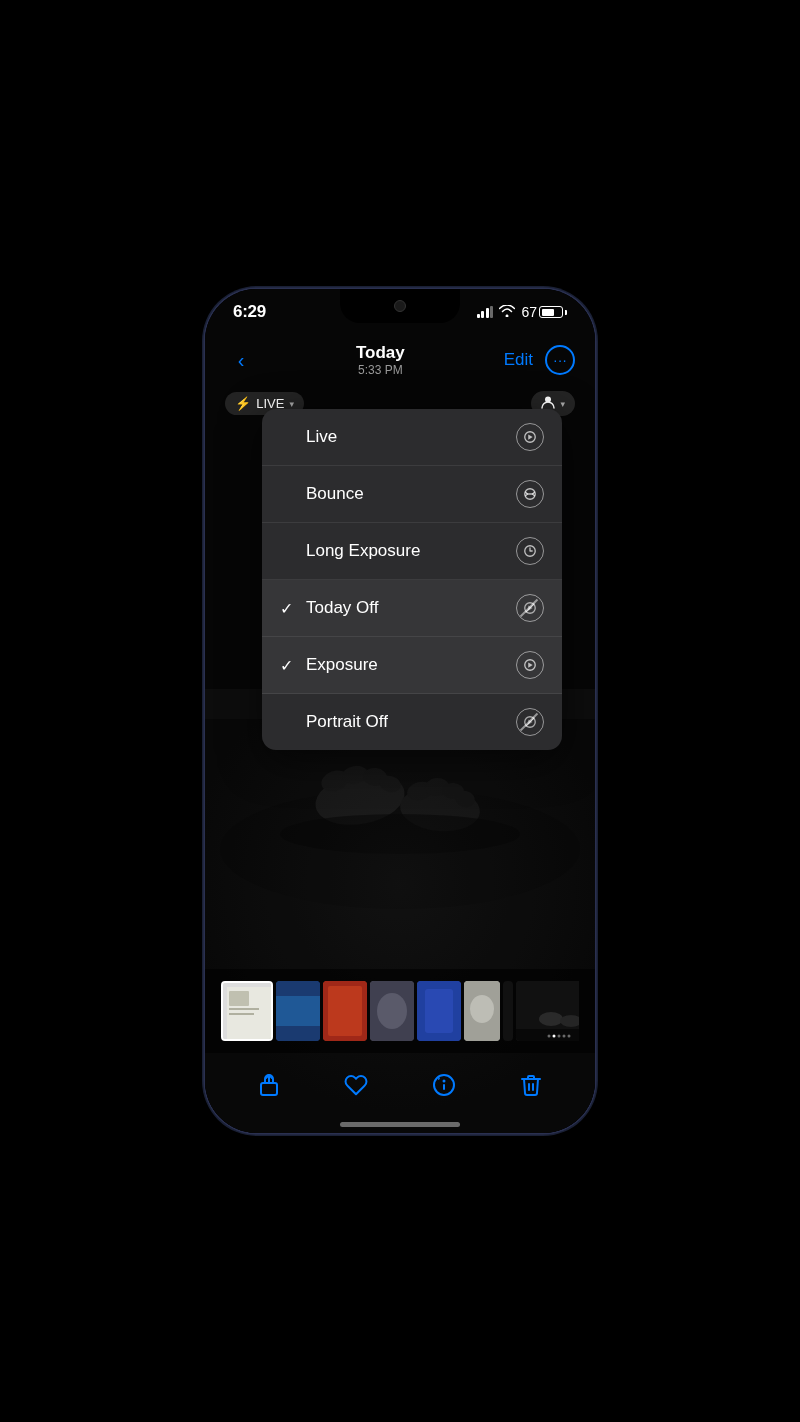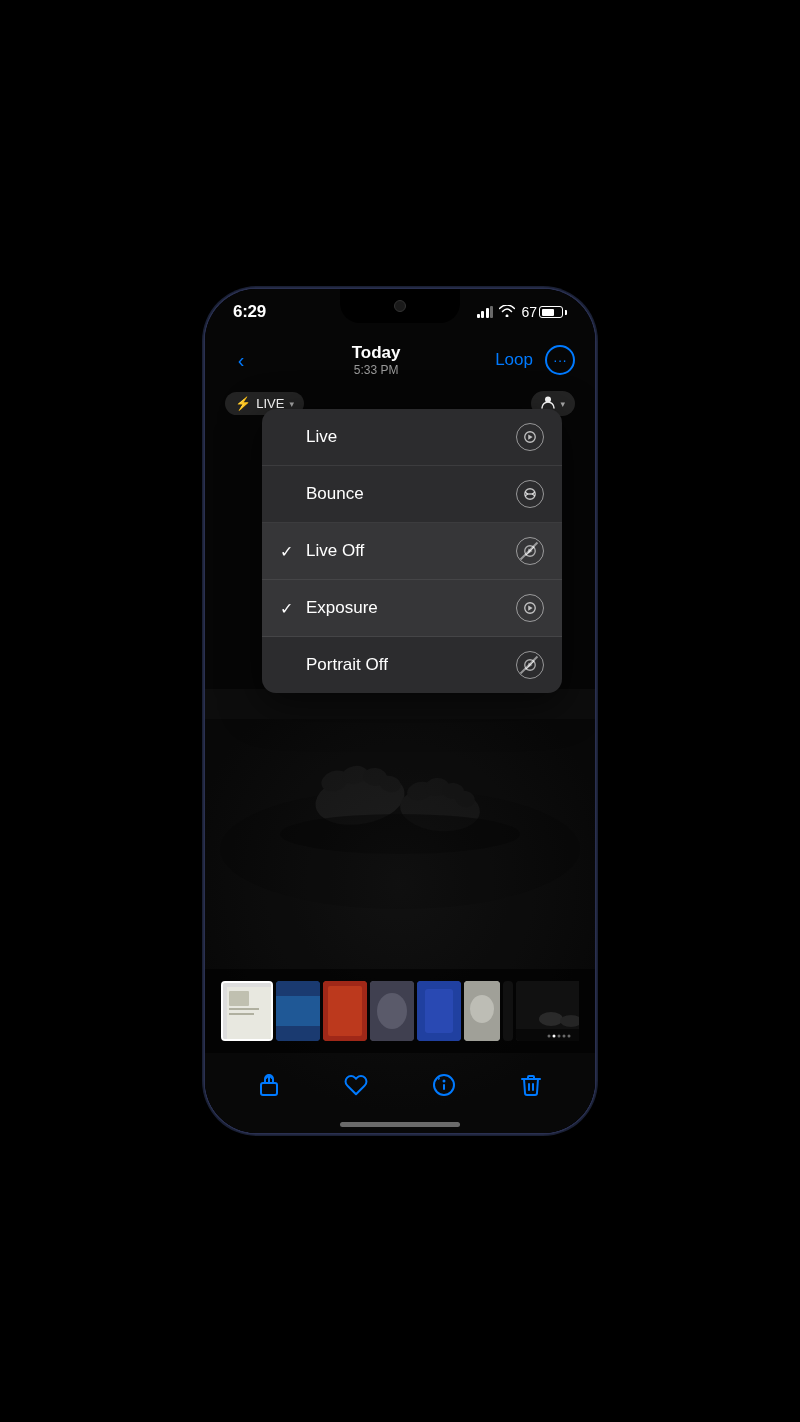--- a/index.html
+++ b/index.html
@@ -497,21 +497,21 @@
         </div>
       </div>
 
       <div class="nav-bar">
         <span class="nav-back">‹</span>
         <div class="nav-center">
           <div class="nav-title">Today</div>
           <div class="nav-subtitle">5:33 PM</div>
         </div>
         <div class="nav-actions">
-          <span class="nav-edit">Loop</span>
+          <span class="nav-edit">Edit</span>
           <div class="nav-more">
             <span>···</span>
           </div>
         </div>
       </div>
 
       <div class="photo-toolbar">
         <div class="live-badge">
           <span style="font-size:13px;">⚡</span>
           <span>LIVE</span>
@@ -554,25 +554,37 @@
           <svg viewBox="0 0 16 16" fill="none" stroke="rgba(255,255,255,0.7)" stroke-width="1.5">
             <circle cx="8" cy="8" r="6"></circle>
             <path d="M4.5 8 L7.5 8" stroke-linecap="round"></path>
             <path d="M8.5 8 L11.5 8" stroke-linecap="round"></path>
             <path d="M3 6 L5 8 L3 10" stroke-linecap="round" stroke-linejoin="round"></path>
             <path d="M13 6 L11 8 L13 10" stroke-linecap="round" stroke-linejoin="round"></path>
           </svg>
         </div>
       </div>
 
+      <div class="menu-item">
+        <div class="menu-item-left">
+          <span class="menu-checkmark" style="visibility:hidden;">✓</span>
+          <span class="menu-label">Long Exposure</span>
+        </div>
+        <div class="menu-icon">
+          <svg viewBox="0 0 16 16" fill="none" stroke="rgba(255,255,255,0.7)" stroke-width="1.5">
+            <circle cx="8" cy="8" r="6"></circle>
+            <path d="M8 4.5 L8 8 L10.5 8" stroke-linecap="round" stroke-linejoin="round"></path>
+          </svg>
+        </div>
+      </div>
 
       <div class="menu-item" style="background: rgba(255,255,255,0.05);">
         <div class="menu-item-left">
           <span class="menu-checkmark">✓</span>
-          <span class="menu-label">Live Off</span>
+          <span class="menu-label">Today Off</span>
         </div>
         <div class="menu-icon strikethrough">
           <svg viewBox="0 0 16 16" fill="none" stroke="rgba(255,255,255,0.6)" stroke-width="1.5">
             <circle cx="8" cy="8" r="6"></circle>
             <path d="M6 5 L11 8 L6 11 Z" fill="rgba(255,255,255,0.5)" stroke="none"></path>
             <line x1="3" y1="13" x2="13" y2="3" stroke="rgba(255,255,255,0.7)" stroke-width="1.5"></line>
           </svg>
         </div>
       </div>
 

